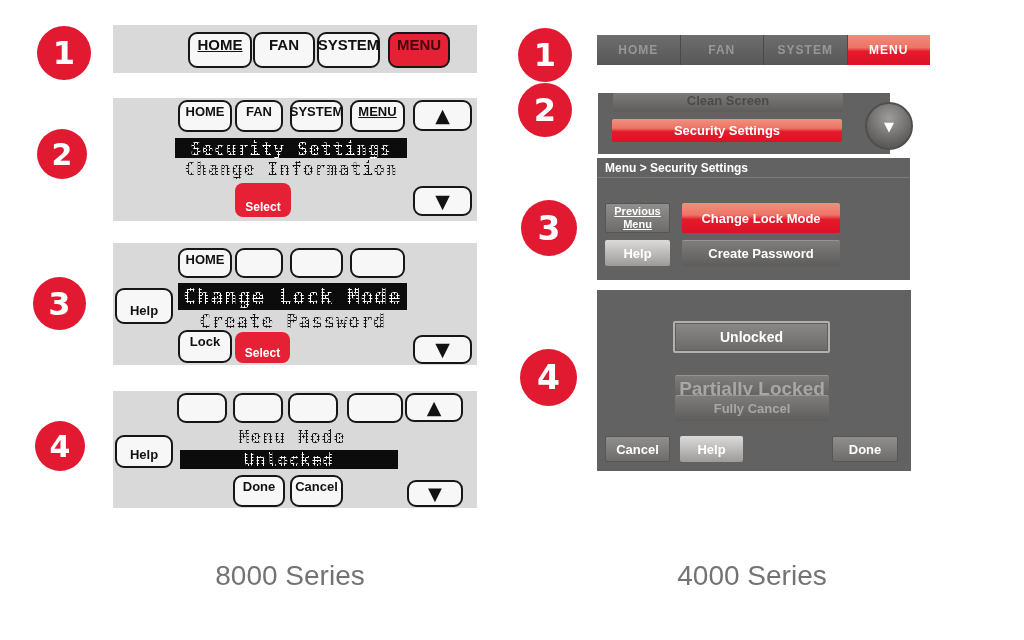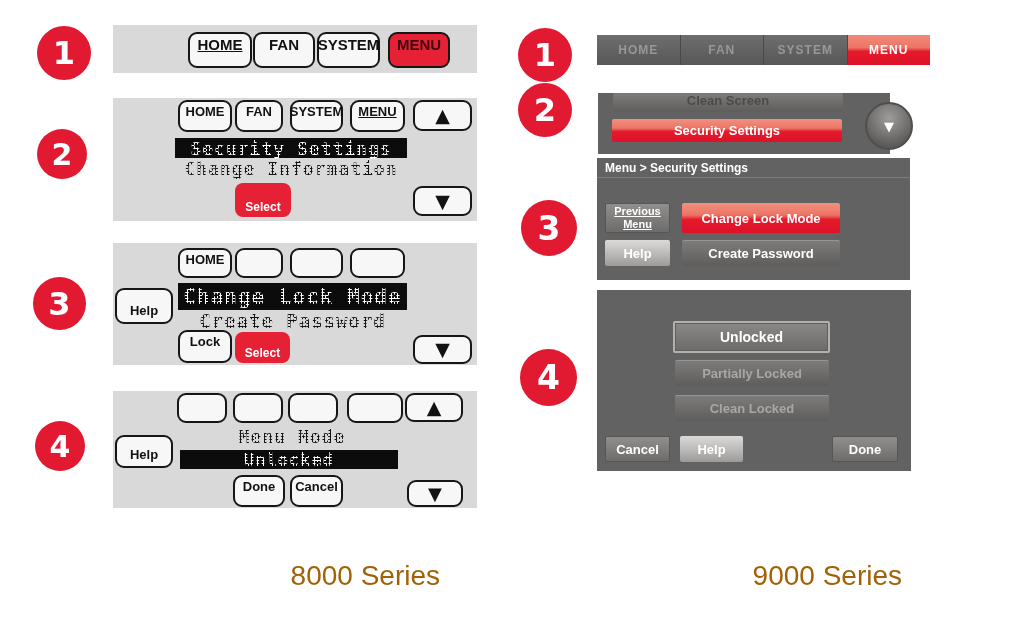--- a/index.html
+++ b/index.html
@@ -50,21 +50,21 @@
   .tabbar{position:absolute;display:flex;background:linear-gradient(#6f6e6e,#585757);}
   .tab9{flex:1;display:flex;align-items:center;justify-content:center;color:#989796;
         font-weight:bold;font-size:12px;letter-spacing:1px;border-right:1px solid #4a4949;}
   .tab9:last-child{border-right:none;}
   .tab9.red-tab{background:linear-gradient(180deg,#f08a7b 0%,#ee7465 42%,#e51a2c 55%,#dd1126 100%);color:#fff;}
   .circlebtn{position:absolute;border-radius:50%;
              background:radial-gradient(circle at 50% 32%,#9e9d9c,#5c5b5a 75%);
              border:2px solid #504f4e;display:flex;align-items:center;justify-content:center;}
   .circlebtn span{font-family:"DejaVu Sans",sans-serif;color:#fff;font-size:13px;line-height:1;}
 
-  .series-label{position:absolute;width:300px;text-align:right;color:#a16207;font-size:28px;
+  .series-label{position:absolute;width:300px;text-align:center;color:#737373;font-size:28px;
                 font-family:"Liberation Sans",sans-serif;}
 </style>
 </head>
 <body>
 
 <div id="page">
 
   <div class="badge" style="left:37px;top:26px;width:54px;height:54px;font-size:32px;">1</div>
   <div class="badge" style="left:37px;top:129px;width:50px;height:50px;font-size:30px;">2</div>
   <div class="badge" style="left:33px;top:277px;width:53px;height:53px;font-size:32px;">3</div>
@@ -227,33 +227,33 @@
       </div>
     <div class="b9 dark" style="left:85px;top:82px;width:158px;height:26px;font-size:13px;">
       <span>Create Password</span>
       </div>
   </div>
 
   <div class="p9" style="left:597px;top:290px;width:314px;height:181px;">
     <div class="b9 sel" style="left:76px;top:31px;width:157px;height:32px;font-size:14px;">
       <span>Unlocked</span>
       </div>
-    <div class="b9 dark dim" style="left:78px;top:70px;width:154px;height:26px;font-size:13px;">
+    <div class="b9 dark dim" style="left:78px;top:85px;width:154px;height:26px;font-size:19px;">
       <span>Partially Locked</span>
       </div>
     <div class="b9 dark dim" style="left:78px;top:105px;width:154px;height:26px;font-size:13px;">
-      <span>Clean Locked</span>
+      <span>Fully Cancel</span>
       </div>
     <div class="b9 gray" style="left:8px;top:146px;width:65px;height:26px;font-size:13px;">
       <span>Cancel</span>
       </div>
     <div class="b9 silver" style="left:83px;top:146px;width:63px;height:26px;font-size:13px;">
       <span>Help</span>
       </div>
     <div class="b9 gray" style="left:235px;top:146px;width:66px;height:26px;font-size:13px;">
       <span>Done</span>
       </div>
   </div>
 
   <div class="series-label" style="left:140px;top:560px;">8000 Series</div>
-  <div class="series-label" style="left:602px;top:560px;">9000 Series</div>
+  <div class="series-label" style="left:602px;top:560px;">4000 Series</div>
 
 </div>
 
 </body></html>

